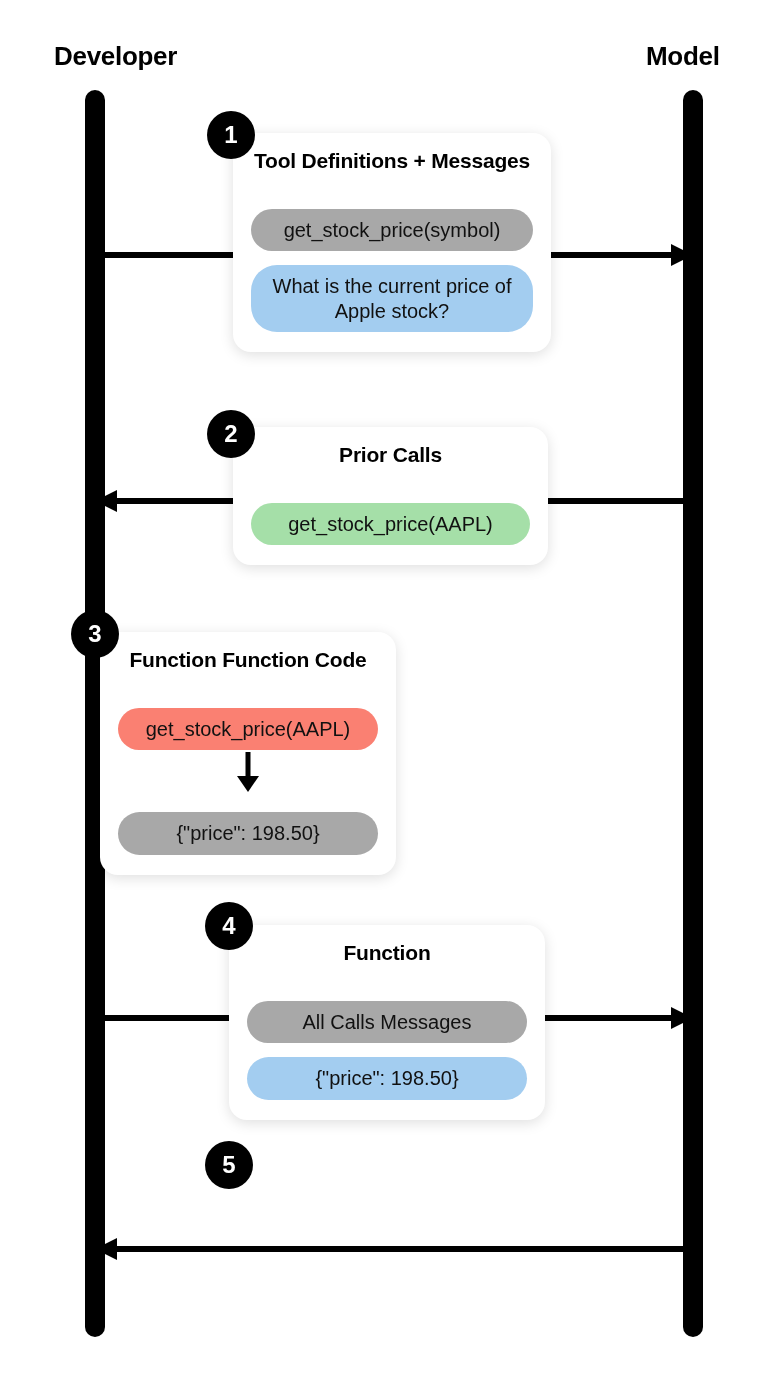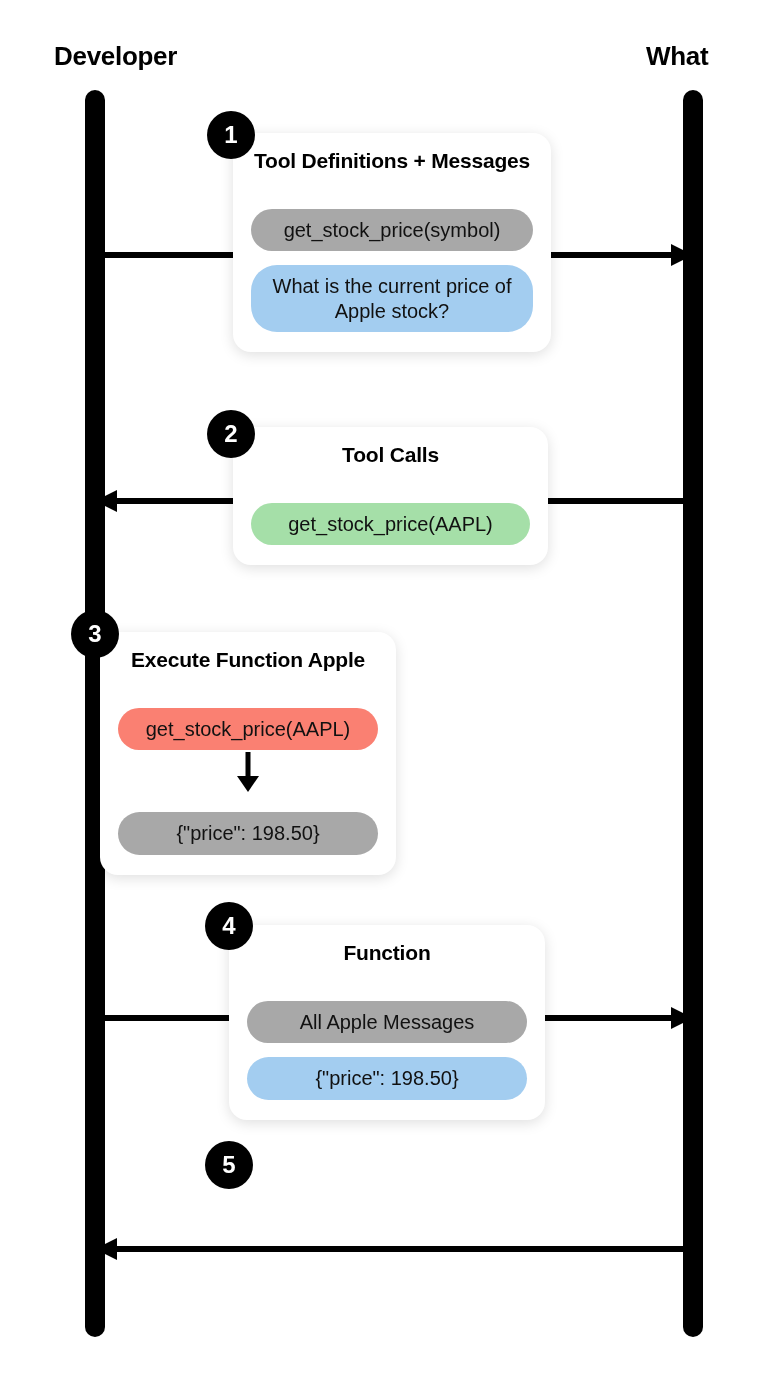--- a/index.html
+++ b/index.html
@@ -174,21 +174,21 @@
   #arrow-2 { left: 95px;  top: 498px; width: 598px; }
   #arrow-4 { left: 95px;  top: 1015px; width: 598px; }
   #arrow-5 { left: 95px;  top: 1246px; width: 598px; }
 </style>
 </head>
 <body>
 
 <div id="stage">
 
   <div class="actor-label" id="actor-dev">Developer</div>
-  <div class="actor-label" id="actor-model">What</div>
+  <div class="actor-label" id="actor-model">Model</div>
 
   <div class="lifeline" id="lifeline-developer"></div>
   <div class="lifeline" id="lifeline-model"></div>
 
   <div class="arrow to-right" id="arrow-1">
     <div class="shaft"></div>
     <div class="head"></div>
   </div>
   <div class="arrow to-left" id="arrow-2">
     <div class="shaft"></div>
@@ -204,38 +204,38 @@
   </div>
 
   <div class="card" id="card-1">
     <div class="card-title">Tool Definitions + Messages</div>
     <div class="pill gray">get_stock_price(symbol)</div>
     <div class="pill blue">What is the current price of Apple stock?</div>
   </div>
   <div class="badge" id="badge-1">1</div>
 
   <div class="card" id="card-2">
-    <div class="card-title">Tool Calls</div>
+    <div class="card-title">Prior Calls</div>
     <div class="pill green">get_stock_price(AAPL)</div>
   </div>
   <div class="badge" id="badge-2">2</div>
 
   <div class="card" id="card-3">
-    <div class="card-title">Execute Function Apple</div>
+    <div class="card-title">Function Function Code</div>
     <div class="pill salmon">get_stock_price(AAPL)</div>
     <div class="down-arrow">
       <div class="d-shaft"></div>
       <div class="d-head"></div>
     </div>
     <div class="pill gray">{"price": 198.50}</div>
   </div>
   <div class="badge" id="badge-3">3</div>
 
   <div class="card" id="card-4">
     <div class="card-title">Function</div>
-    <div class="pill gray">All Apple Messages</div>
+    <div class="pill gray">All Calls Messages</div>
     <div class="pill blue">{"price": 198.50}</div>
   </div>
   <div class="badge" id="badge-4">4</div>
 
   <div class="badge" id="badge-5">5</div>
 
 </div>
 
 </body></html>

